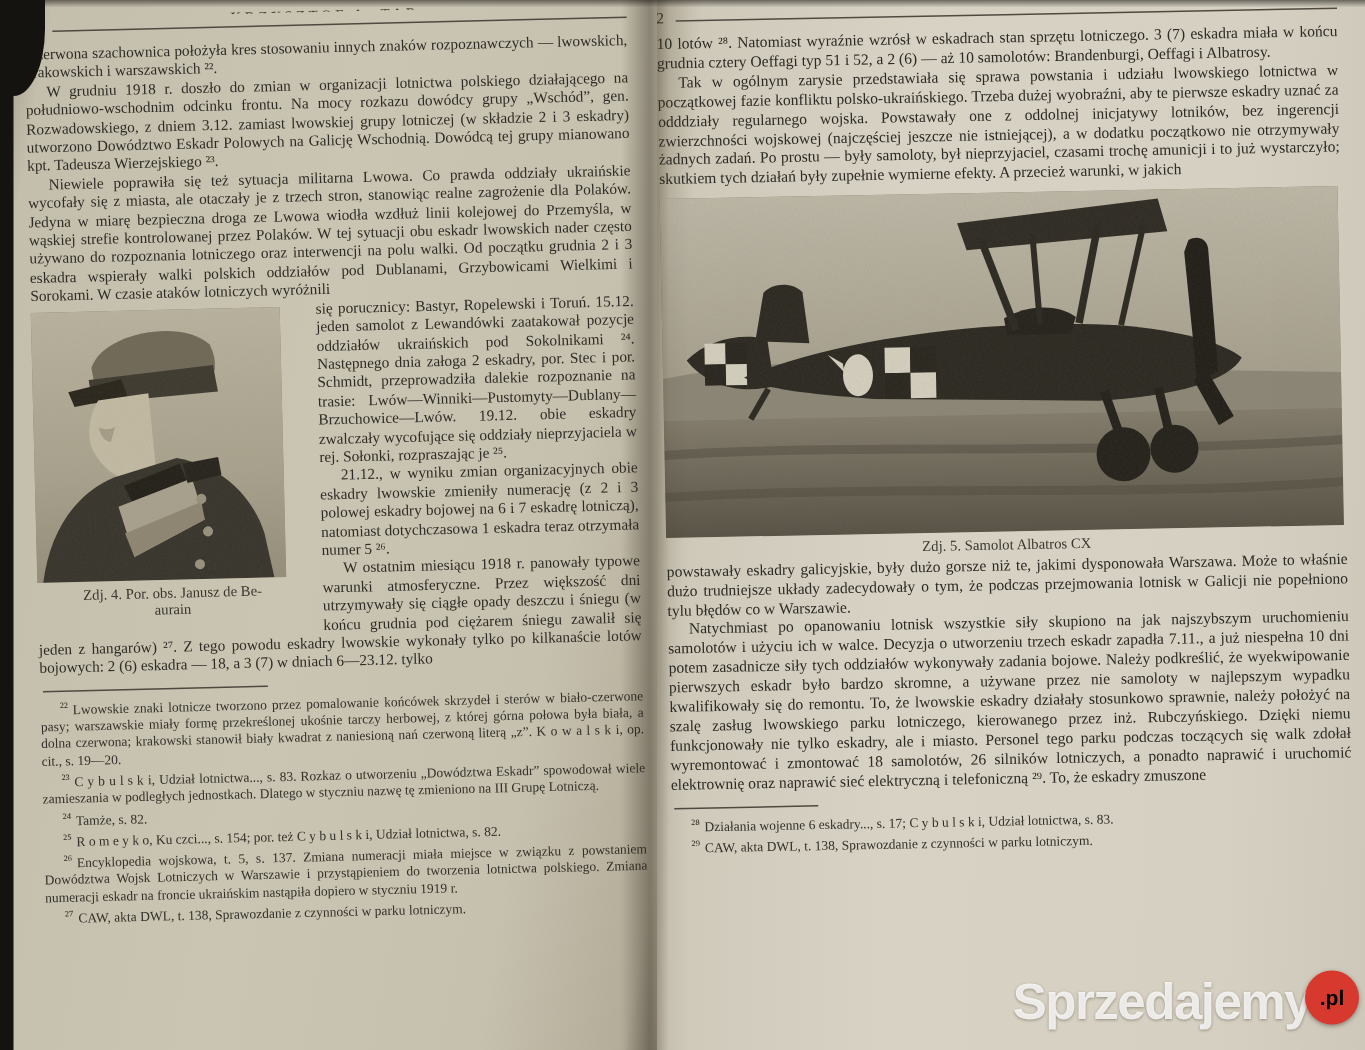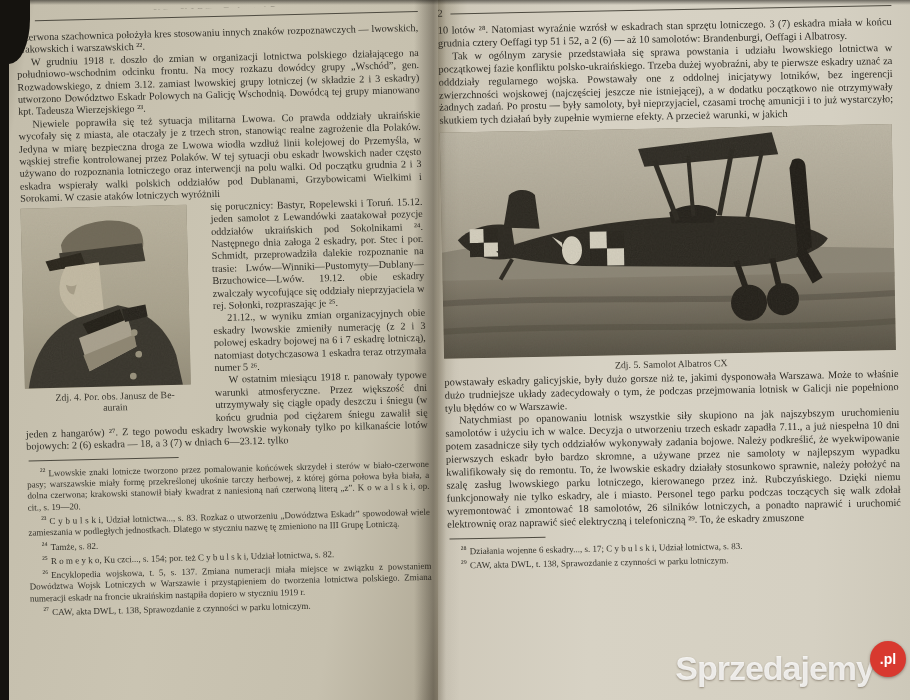--- a/index.html
+++ b/index.html
@@ -46,29 +46,29 @@
   .photo{background:#8f8876;}
   
   #gutter-shadow{position:absolute;top:0;left:414px;width:46px;height:700px;z-index:3;pointer-events:none;
     background:linear-gradient(90deg,rgba(40,33,22,0) 0%,rgba(40,33,22,.38) 42%,rgba(65,55,38,.30) 52%,rgba(40,33,22,.05) 70%,rgba(40,33,22,0) 100%);}
   #left-edge{position:absolute;top:0;left:0;width:9px;height:700px;background:#15130f;z-index:2;}
   #corner-wedge{position:absolute;top:0;left:0;width:30px;height:64px;background:#15130f;
     border-radius:0 0 70% 0;z-index:4;}
   #top-edge{position:absolute;top:0;left:0;width:910px;height:5px;z-index:4;pointer-events:none;
     background:linear-gradient(180deg,rgba(21,19,15,.55),rgba(21,19,15,0));}
   
-  #watermark{position:absolute;right:4px;bottom:12px;z-index:9;display:flex;align-items:flex-start;pointer-events:none;}
+  #watermark{position:absolute;right:4px;bottom:12px;z-index:9;display:flex;align-items:center;pointer-events:none;}
   #watermark .wm-text{font-family:"Liberation Sans","DejaVu Sans",sans-serif;font-weight:bold;
     font-size:34px;letter-spacing:-1px;color:rgba(255,255,255,.82);margin-top:8px;
     text-shadow:0 1px 2px rgba(70,58,42,.45);}
   #watermark .wm-badge{width:36px;height:36px;border-radius:50%;background:#d8392f;
     display:flex;align-items:center;justify-content:center;margin-left:-4px;
     box-shadow:0 1px 3px rgba(70,40,30,.5);}
   #watermark .wm-badge span{font-family:"Liberation Sans",sans-serif;font-weight:bold;
-    font-size:14px;color:#ffffff;}
+    font-size:14px;color:#000000;}
 </style>
 </head>
 <body>
 
 <div id="shot">
 
   <div class="page" id="left-page">
     <div class="page-inner">
       <div class="running-header">
         <span>KRZYSZTOF A. TAR</span>

